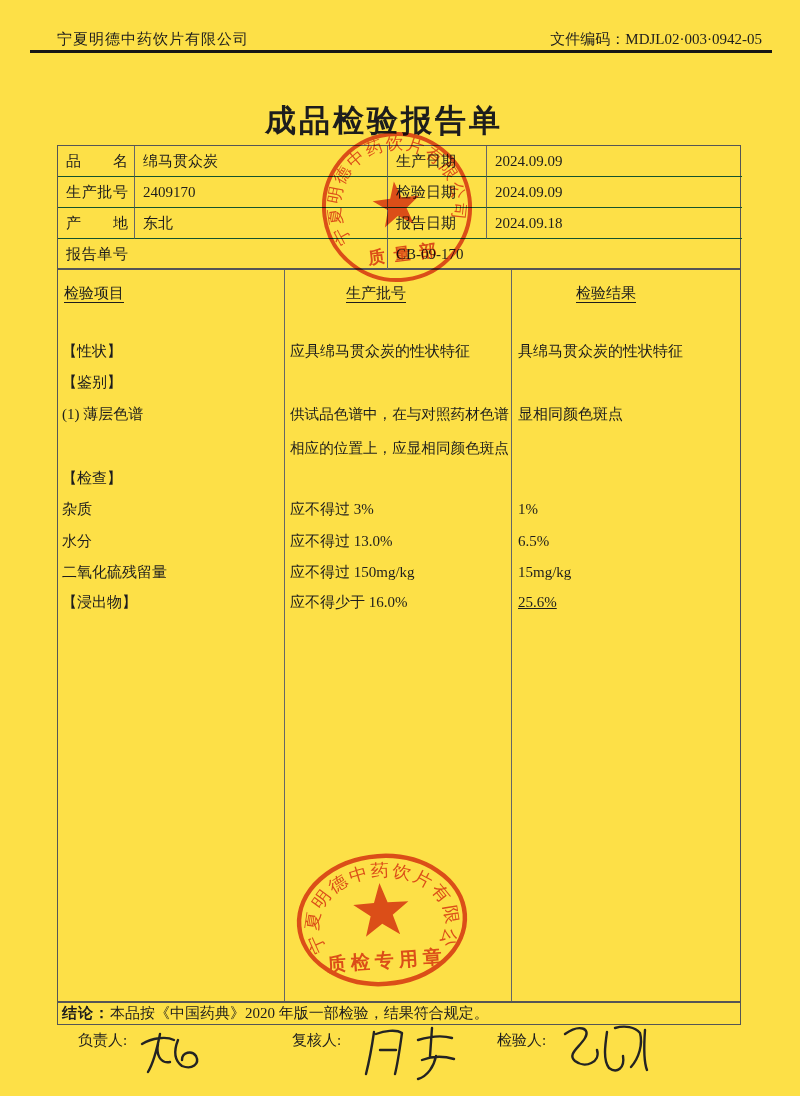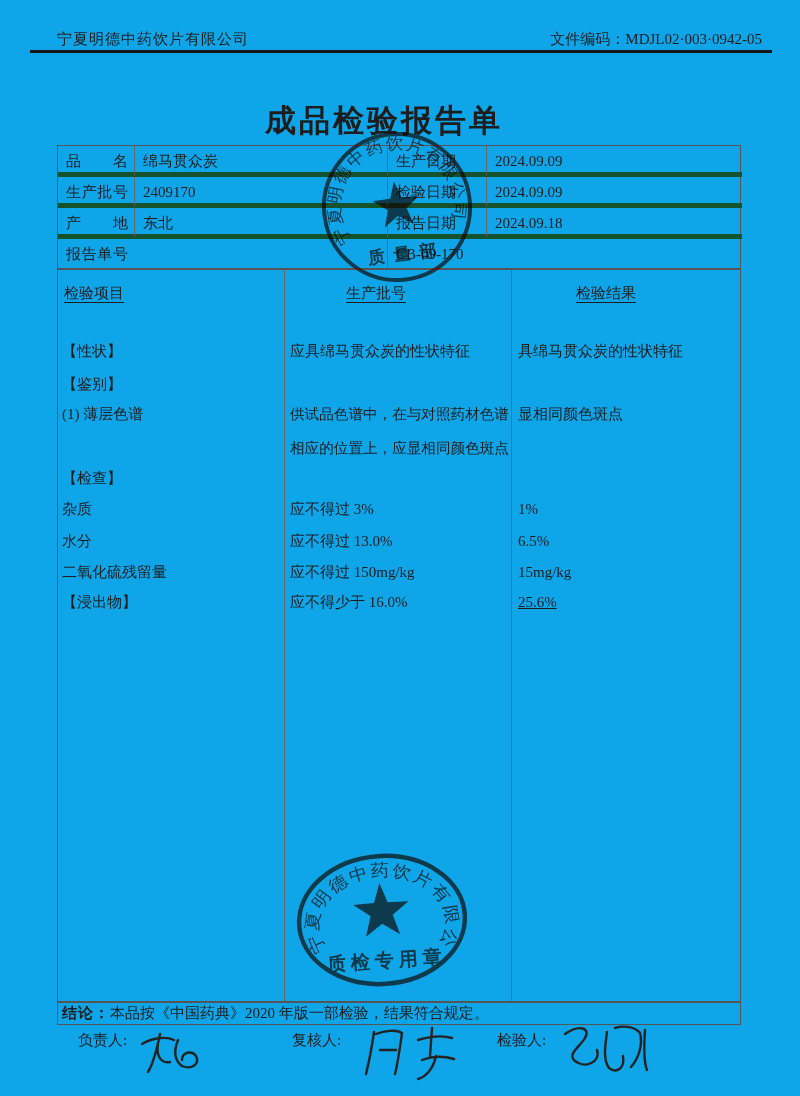--- a/index.html
+++ b/index.html
@@ -1,32 +1,32 @@
 <!DOCTYPE html>
 <html><head>
 <meta charset="utf-8">
 <style>
   html,body{margin:0;padding:0;background:#e8e8e8;}
   .page{
-    position:relative;width:800px;height:1096px;margin:0 auto;background:#0ea5e9;
+    position:relative;width:800px;height:1096px;margin:0 auto;background:#fde047;
     font-family:"Liberation Serif","DejaVu Serif",serif;color:#1d1d1d;overflow:hidden;
   }
   .abs{position:absolute;}
   
   .hdr-company{left:57px;top:30px;font-size:15px;letter-spacing:1px;}
   .hdr-code{right:38px;top:30px;font-size:15px;}
   .hdr-rule{left:30px;top:50px;width:742px;height:3px;background:#161616;}
   
   .title{left:0;top:100px;width:800px;text-align:center;transform:translateX(-16px);
     font-size:31px;font-weight:bold;letter-spacing:3px;}
   
   .info-table{left:57px;top:145px;width:684px;height:124px;box-sizing:border-box;
     border:1px solid #555;display:grid;
     grid-template-columns:77px 253px 99px 255px;grid-auto-rows:31px;font-size:15px;}
-  .cell{box-sizing:border-box;border-right:1px solid #666;border-bottom:5px solid #14532d;
+  .cell{box-sizing:border-box;border-right:1px solid #666;border-bottom:1px solid #14532d;
     line-height:30px;padding-left:8px;overflow:hidden;white-space:nowrap;}
   .cell.last-col{border-right:none;}
   .cell.last-row{border-bottom:none;}
   .jlabel{display:inline-block;width:62px;text-align:justify;text-align-last:justify;}
   .span2{grid-column:span 2;}
   
   .main-table{left:57px;top:269px;width:684px;height:733px;box-sizing:border-box;
     border:1px solid #555;font-size:15px;}
   .vline{position:absolute;top:0;bottom:0;width:1px;background:#666;}
   .line{position:absolute;line-height:20px;white-space:nowrap;}
@@ -79,21 +79,21 @@
     <div class="vline" style="left:453px;"></div>
 
     <div class="line colhead" style="left:6px;top:13px;">检验项目</div>
     <div class="line colhead" style="left:288px;top:13px;">生产批号</div>
     <div class="line colhead" style="left:518px;top:13px;">检验结果</div>
 
     <div class="line" style="left:4px;top:71px;">【性状】</div>
     <div class="line" style="left:232px;top:71px;">应具绵马贯众炭的性状特征</div>
     <div class="line" style="left:460px;top:71px;">具绵马贯众炭的性状特征</div>
 
-    <div class="line" style="left:4px;top:104px;">【鉴别】</div>
+    <div class="line" style="left:4px;top:104px;font-family:Liberation Mono, monospace;">【鉴别】</div>
 
     <div class="line" style="left:4px;top:134px;">(1) 薄层色谱</div>
     <div class="wrapblock" style="left:232px;top:127px;">供试品色谱中，在与对照药材色谱相应的位置上，应显相同颜色斑点</div>
     <div class="line" style="left:460px;top:134px;">显相同颜色斑点</div>
 
     <div class="line" style="left:4px;top:198px;">【检查】</div>
 
     <div class="line" style="left:4px;top:229px;">杂质</div>
     <div class="line" style="left:232px;top:229px;">应不得过 3%</div>
     <div class="line" style="left:460px;top:229px;">1%</div>

